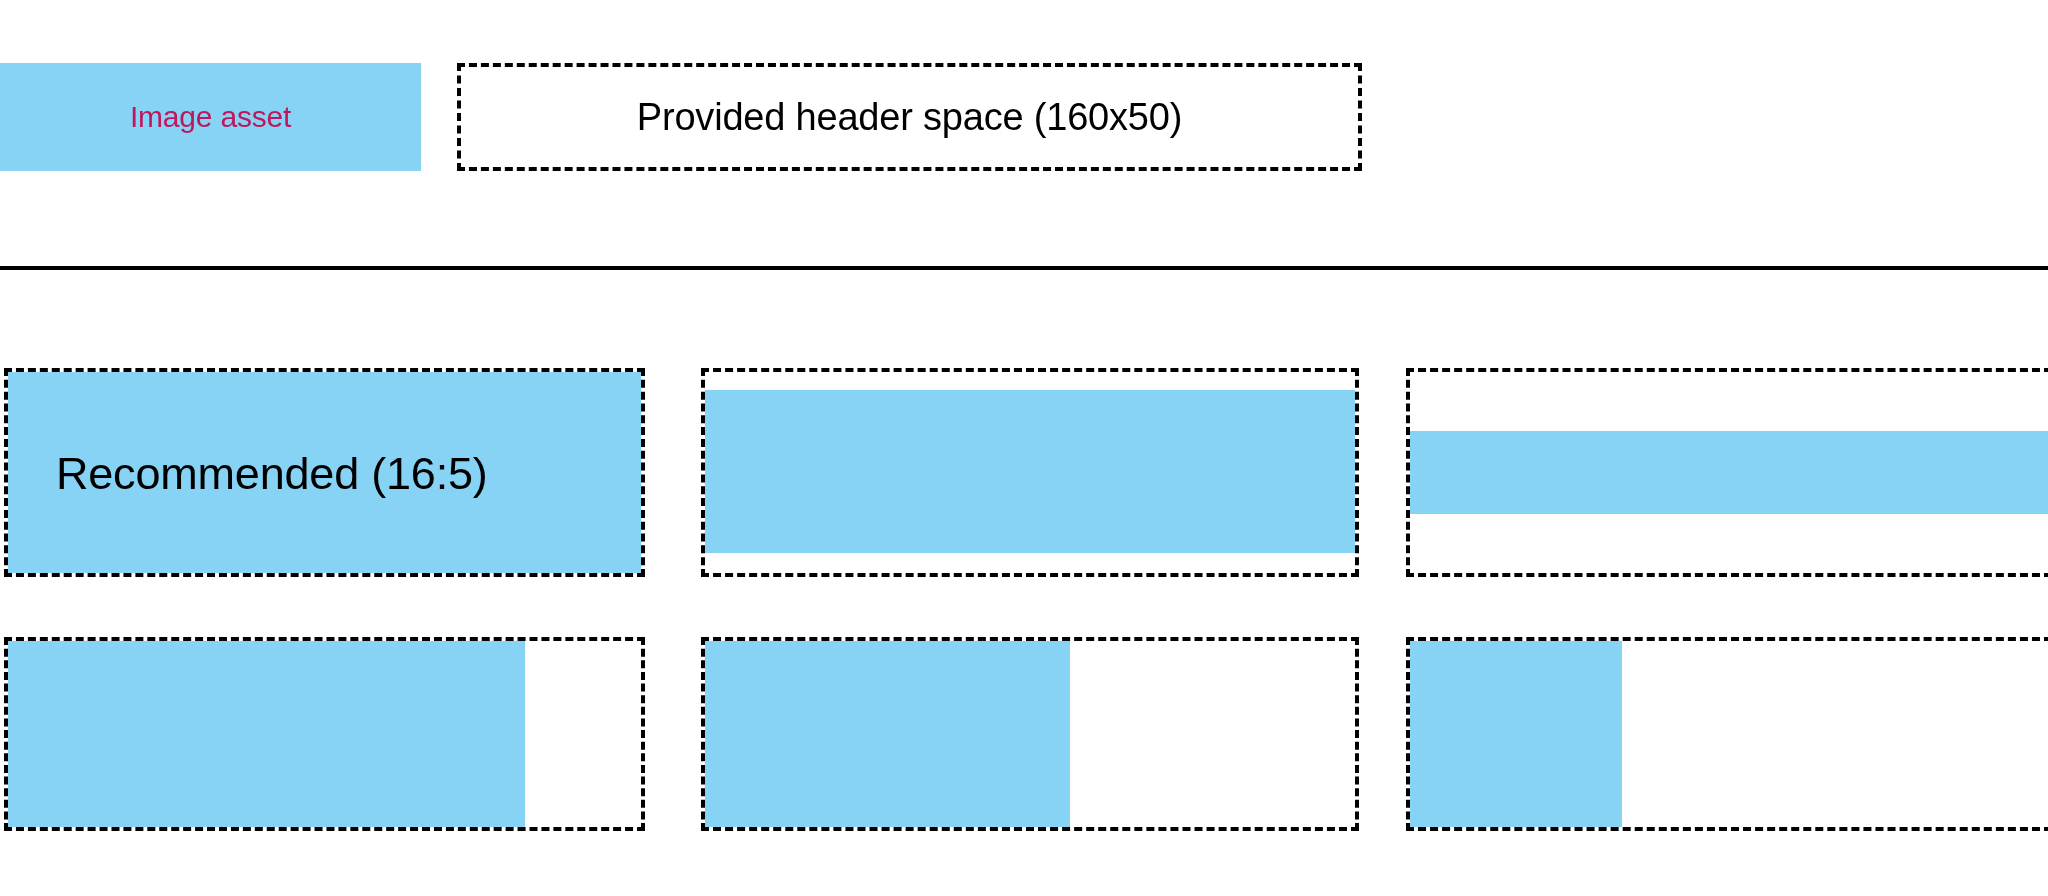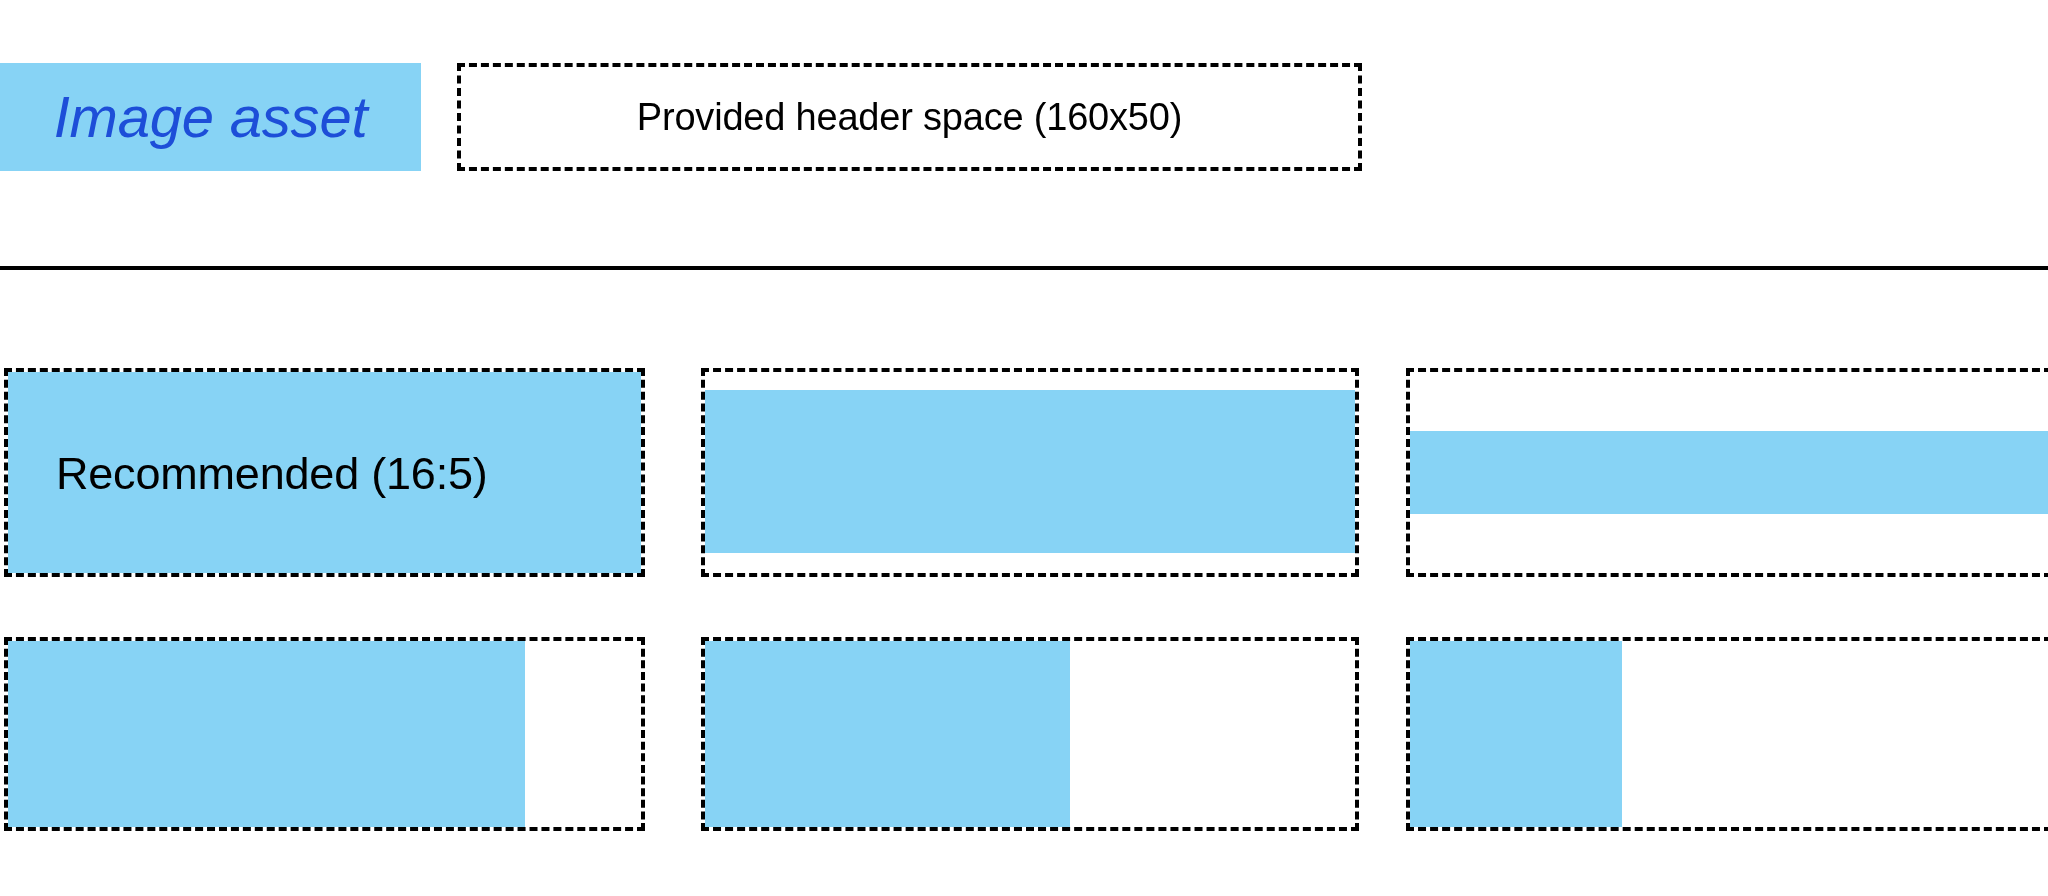--- a/index.html
+++ b/index.html
@@ -39,26 +39,25 @@
     top: 0;
     width: 421px;
     height: 108px;
     background: #87d3f5;
     display: flex;
     align-items: center;
     justify-content: center;
     box-sizing: border-box;
   }
   .legend-swatch .legend-label {
-    font-size: 58px;
+    font-size: 30px;
     line-height: 1;
     letter-spacing: -0.2px;
-    color: #1d4ed8;
+    color: #be185d;
     white-space: nowrap;
-    font-style: italic;
   }
 
   .legend-outline {
     position: absolute;
     left: 457px;
     top: 0;
     width: 905px;
     height: 108px;
     border: 4px dashed #000000;
     box-sizing: border-box;

